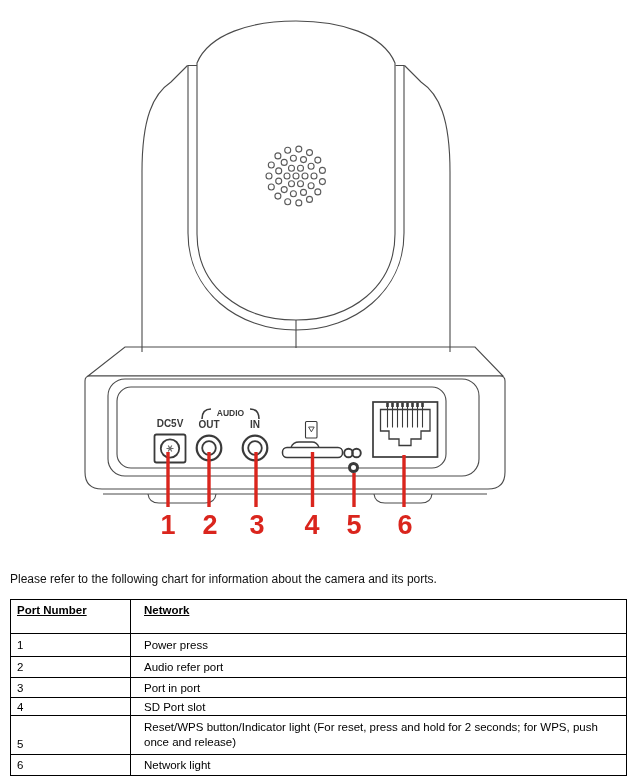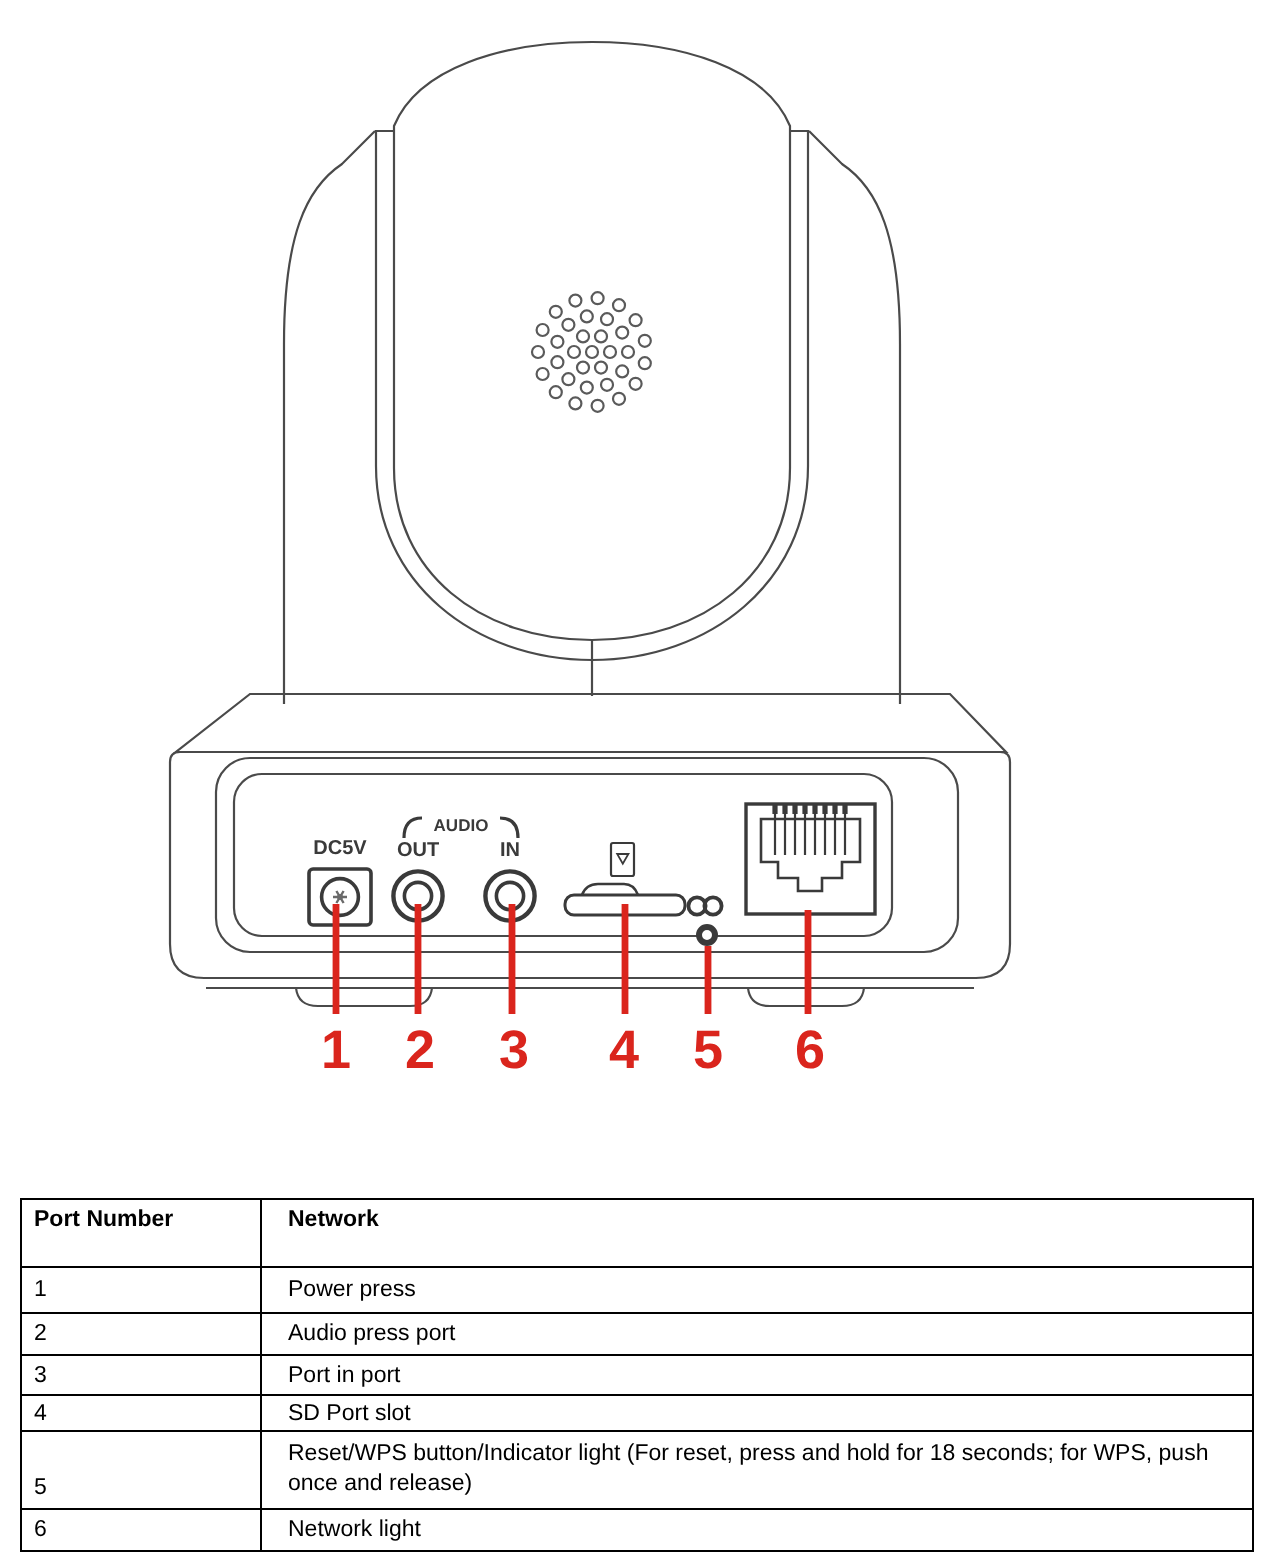--- a/index.html
+++ b/index.html
@@ -15,21 +15,21 @@
   table.ports{
     position:absolute;left:10px;top:599px;width:617px;
     border-collapse:collapse;table-layout:fixed;
     font-size:11.5px;color:#000;
   }
   table.ports td{
     border:1.4px solid #000;vertical-align:middle;
     padding:0 8px 0 13px;line-height:14px;
   }
   table.ports td.c1{width:105px;padding-left:6px;}
-  tr.hdr td{height:30px;vertical-align:top;font-weight:700;padding-top:3px;}
+  tr.hdr td{height:30px;vertical-align:top;font-weight:700;padding-top:3px;text-decoration:underline;}
   tr.r1 td{height:22px;} tr.r2 td{height:20px;} tr.r3 td{height:19px;}
   tr.r4 td{height:17px;} tr.r6 td{height:20px;}
   tr.r5 td{height:35px;}
   tr.r5 td.c1{vertical-align:bottom;padding-bottom:3px;}
   tr.r5 td.c2{vertical-align:middle;line-height:15px;padding-top:1px;padding-bottom:2px;}
   text.portlbl{font-family:"Liberation Sans",sans-serif;font-weight:700;fill:#3a3a3a;}
   text.callout{font-family:"Liberation Sans",sans-serif;font-weight:700;fill:#da251d;}
 </style>
 </head>
 <body>
@@ -177,46 +177,47 @@
     <g>
       <text class="callout" x="168" y="534" font-size="27" text-anchor="middle">1</text>
       <text class="callout" x="210" y="534" font-size="27" text-anchor="middle">2</text>
       <text class="callout" x="257" y="534" font-size="27" text-anchor="middle">3</text>
       <text class="callout" x="312" y="534" font-size="27" text-anchor="middle">4</text>
       <text class="callout" x="354" y="534" font-size="27" text-anchor="middle">5</text>
       <text class="callout" x="405" y="534" font-size="27" text-anchor="middle">6</text>
     </g>
   </svg>
 
+  <div class="intro">Please refer to the following chart for information about the camera and its ports.</div>
 
   <table class="ports">
     <tbody>
       <tr class="hdr">
         <td class="c1">Port Number</td>
         <td class="c2">Network</td>
       </tr>
       <tr class="r1">
         <td class="c1">1</td>
         <td class="c2">Power press</td>
       </tr>
       <tr class="r2">
         <td class="c1">2</td>
-        <td class="c2">Audio press port</td>
+        <td class="c2">Audio refer port</td>
       </tr>
       <tr class="r3">
         <td class="c1">3</td>
         <td class="c2">Port in port</td>
       </tr>
       <tr class="r4">
         <td class="c1">4</td>
         <td class="c2">SD Port slot</td>
       </tr>
       <tr class="r5">
         <td class="c1">5</td>
-        <td class="c2">Reset/WPS button/Indicator light (For reset, press and hold for 18 seconds; for WPS, push once and release)</td>
+        <td class="c2">Reset/WPS button/Indicator light (For reset, press and hold for 2 seconds; for WPS, push once and release)</td>
       </tr>
       <tr class="r6">
         <td class="c1">6</td>
         <td class="c2">Network light</td>
       </tr>
     </tbody>
   </table>
 
 </div>
 

